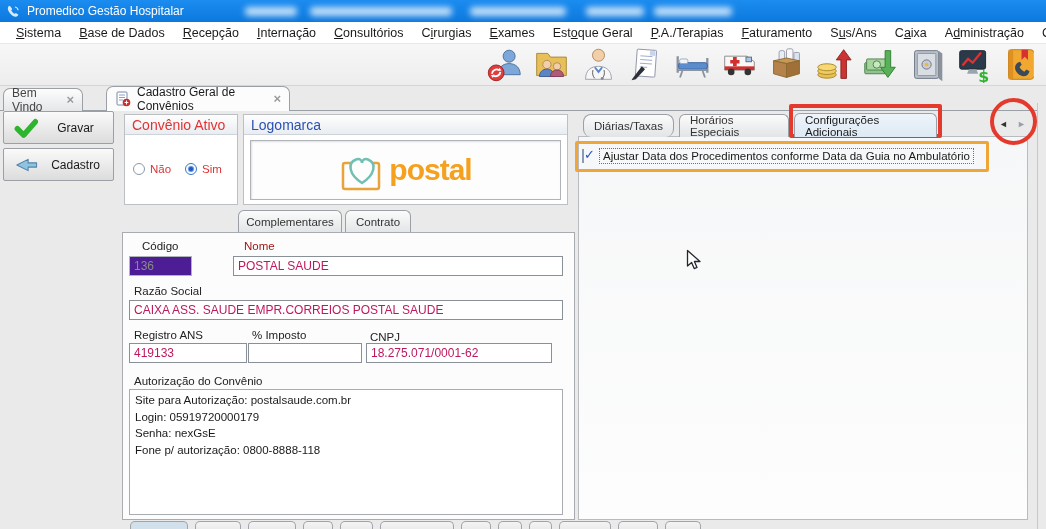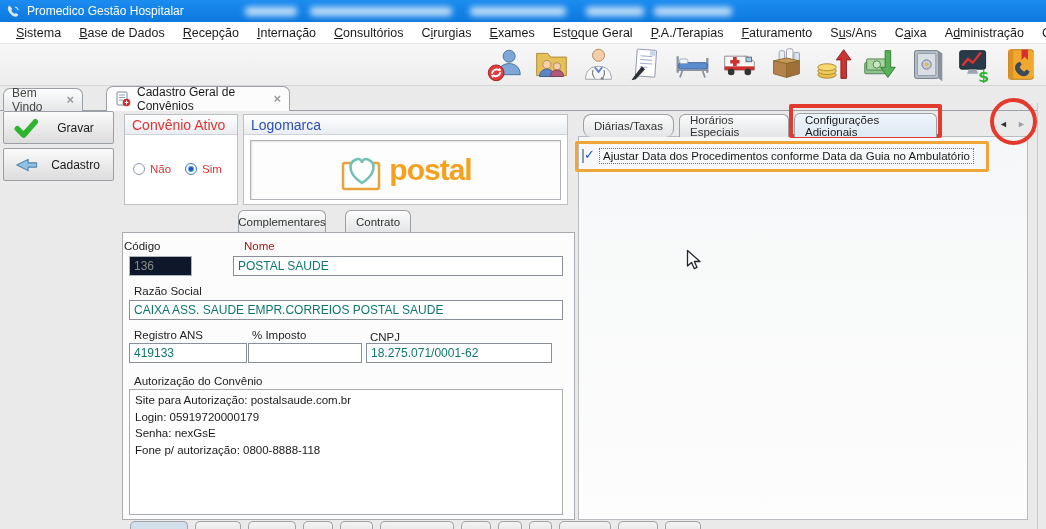--- a/index.html
+++ b/index.html
@@ -64,22 +64,22 @@
   .form-tab { height:23px; border:1px solid #9aa0a6; border-bottom:none; border-radius:6px 6px 0 0;
     display:flex; align-items:center; justify-content:center; font-size:11.5px; padding:0 12px; }
   .form-tab.inactive { background:linear-gradient(#fbfbfb,#e2e4e6); color:#333; }
   .form-tab.active { background:#fcfcfc; z-index:4; height:24px; }
 
   
   .form-panel { background:#fcfcfc; border:1px solid #a8acb0; }
   .fld-label { position:absolute; font-size:11.5px; color:#222; white-space:nowrap; }
   .fld-label.red { color:#a01818; }
   .fld-input { position:absolute; border:1px solid #8a9098; background:#fff; font-family:"Liberation Sans",sans-serif;
-    font-size:12px; padding:2px 4px; color:#0f766e; }
-  .fld-input:disabled { background:#0f172a; color:#8a8a8a; border-color:#b0b4b8; }
+    font-size:12px; padding:2px 4px; color:#be185d; }
+  .fld-input:disabled { background:#4c1d95; color:#8a8a8a; border-color:#b0b4b8; }
   .fld-textarea { position:absolute; border:1px solid #a8acb0; background:#fff; font-size:11.5px; line-height:1.45;
     padding:2px 5px; white-space:pre-line; overflow:hidden; }
 
   
   .rpanel-content { background:linear-gradient(#f6f7f8,#fdfdfd); border:1px solid #b8bcc0; }
   .rtab { position:absolute; height:23px; border:1px solid #9aa0a6; border-bottom:none; border-radius:6px 6px 0 0;
     display:flex; align-items:center; justify-content:center; font-size:11.5px; padding:0 10px; }
   .rtab.inactive { background:linear-gradient(#fbfbfb,#e2e4e6); color:#333; }
   .rtab.active { background:linear-gradient(#eef4fa,#dde9f4); z-index:4; height:24px; }
 
@@ -316,30 +316,30 @@
         <svg width="46" height="42" viewBox="0 0 46 42">
             <rect x="4" y="12" width="36" height="26" rx="2" fill="#fefefe" stroke="#e8a43c" stroke-width="2.5"></rect>
             <path d="M23 32C10 24 8 12 17 8.5c4.2-1.6 6 1.5 6 3.5 0-2 1.8-5.1 6-3.5 9 3.5 7 15.5-6 23.5z" fill="#fdfdfd" stroke="#72c0b4" stroke-width="2.5"></path>
           </svg>
       </span>
       <span class="logo-postal">postal</span>
     </div>
   </div>
 
   
-  <div class="abs form-tab inactive" style="left:238px; top:210px; width:88px;">
+  <div class="abs form-tab inactive" style="left:238px; top:210px; width:104px;">
     <span>Complementares</span>
   </div>
   <div class="abs form-tab inactive" style="left:345px; top:210px; width:66px;">
     <span>Contrato</span>
   </div>
 
   
   <div class="abs form-panel" style="left:122px; top:232px; width:453px; height:288px;">
-    <span class="fld-label" style="left:1px; top:7px;">Código</span>
+    <span class="fld-label" style="left:19px; top:7px;">Código</span>
     <input class="fld-input" disabled="" style="left: 6px; top: 23px; width: 63px; height: 20px;" value="136">
 
     <span class="fld-label red" style="left:121px; top:7px;">Nome</span>
     <input class="fld-input" style="left: 110px; top: 23px; width: 330px; height: 20px;" value="POSTAL SAUDE">
 
     <span class="fld-label" style="left:11px; top:52px;">Razão Social</span>
     <input class="fld-input" style="left: 6px; top: 67px; width: 434px; height: 20px;" value="CAIXA ASS. SAUDE EMPR.CORREIOS POSTAL SAUDE">
 
     <span class="fld-label" style="left:11px; top:96px;">Registro ANS</span>
     <input class="fld-input" style="left: 6px; top: 110px; width: 118px; height: 20px;" value="419133">

